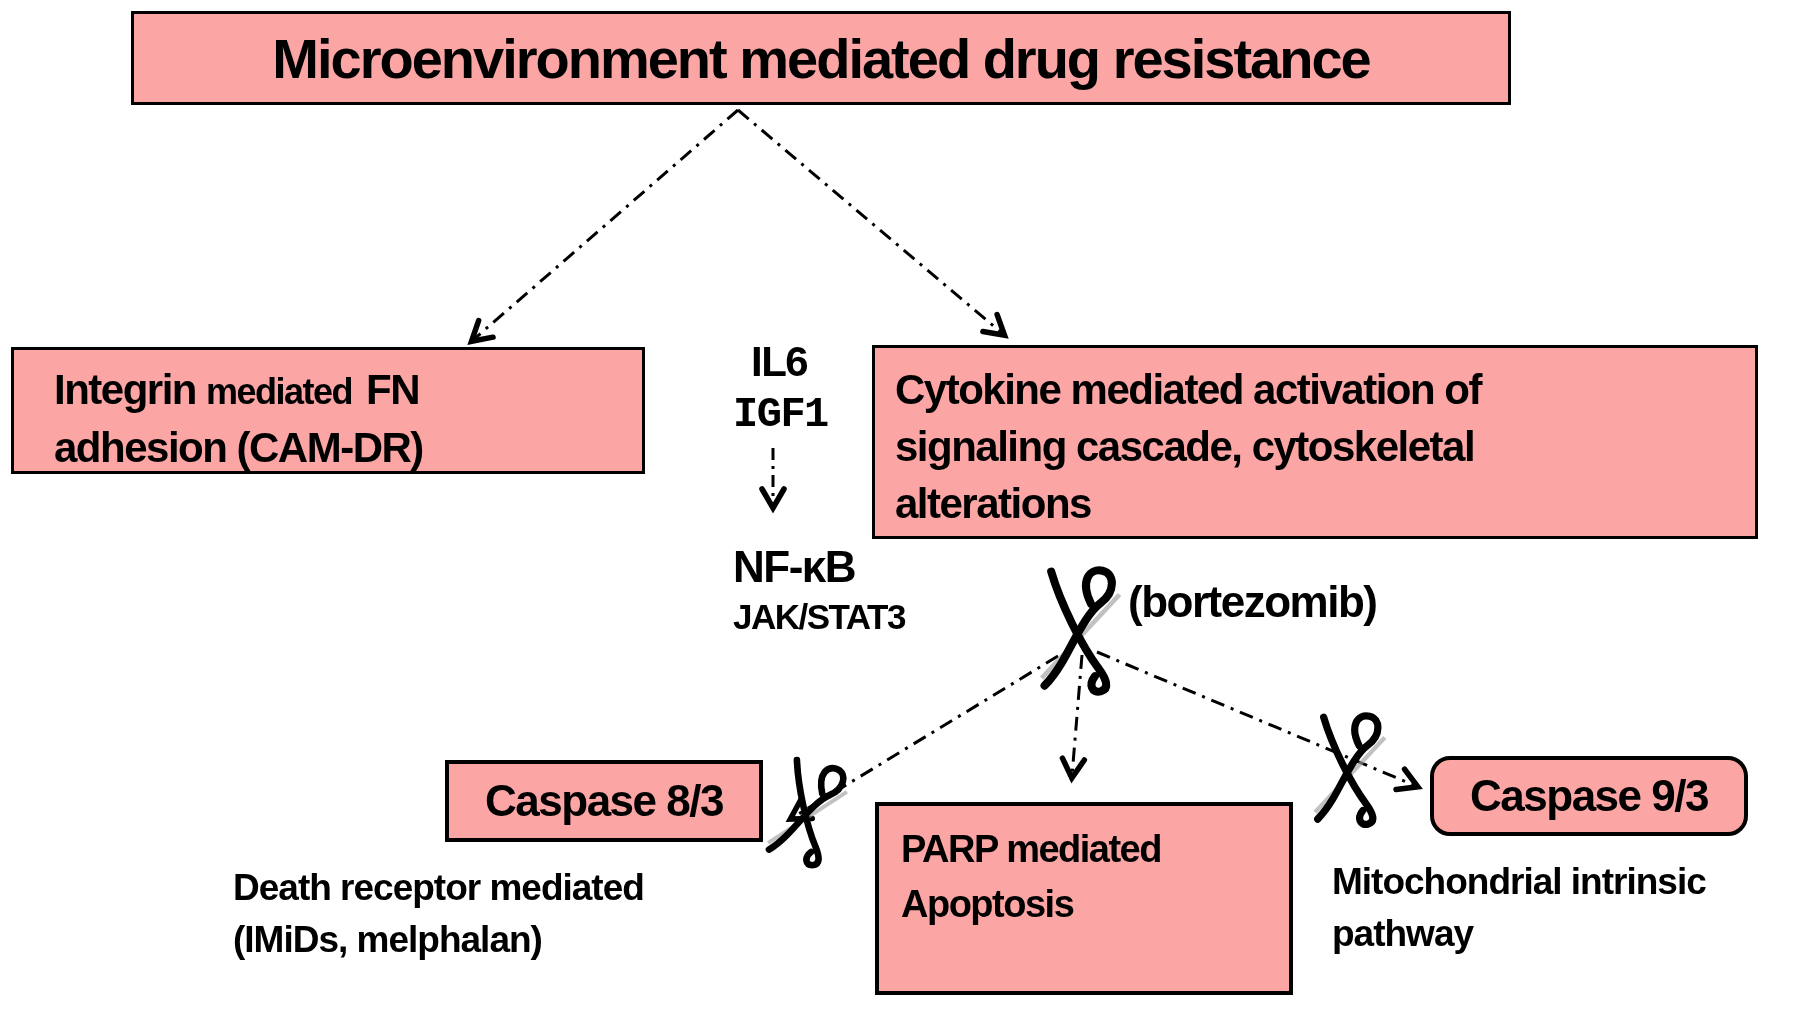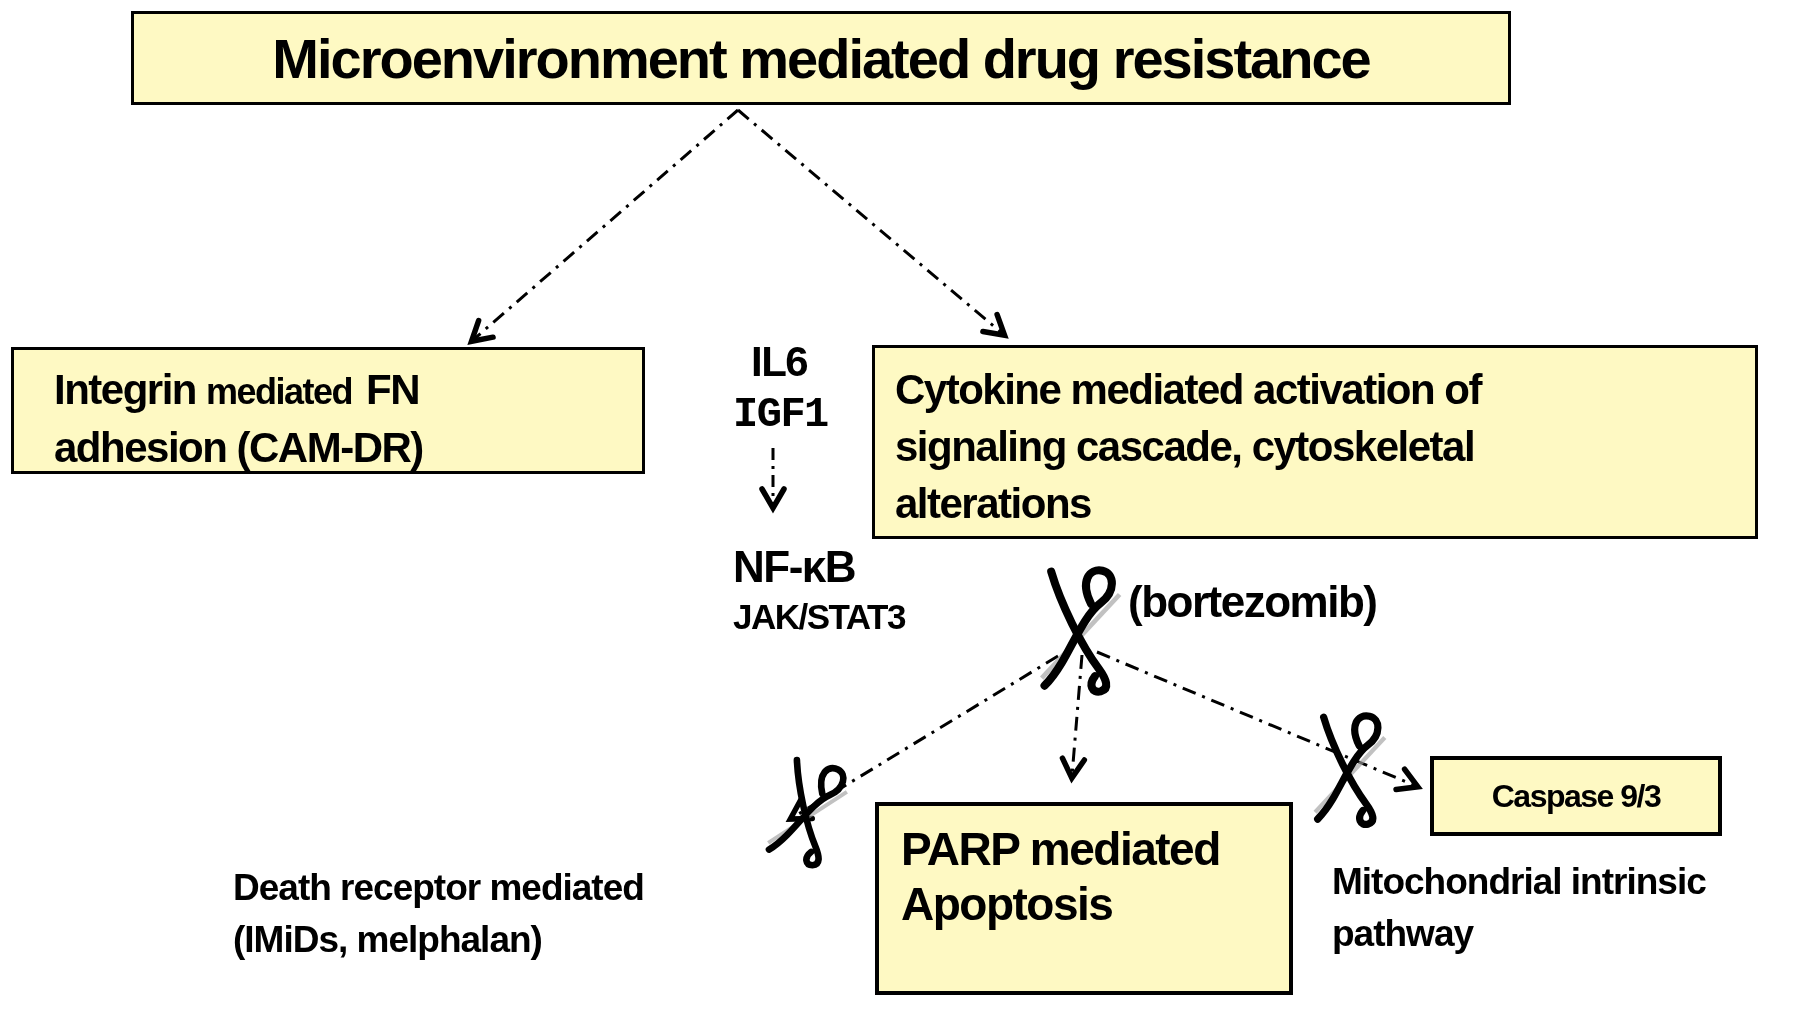--- a/index.html
+++ b/index.html
@@ -1,37 +1,37 @@
 <!DOCTYPE html>
 <html><head>
 <meta charset="utf-8">
 <style>
   html,body{margin:0;padding:0;background:#ffffff;}
   .stage{
     position:relative;width:1795px;height:1011px;background:#ffffff;overflow:hidden;
     font-family:"Liberation Sans",sans-serif;font-weight:bold;color:#000;
   }
   .stage svg.wires{position:absolute;left:0;top:0;z-index:1;}
-  .node{position:absolute;z-index:2;box-sizing:border-box;background:#fef9c3;}
+  .node{position:absolute;z-index:2;box-sizing:border-box;background:#fca5a5;}
   .label{position:absolute;z-index:2;white-space:nowrap;letter-spacing:-1.5px;line-height:1.12;}
   .box{border:3px solid #000;}
   .thickbox{border:4px solid #000;}
 
   .title-box{left:131px;top:11px;width:1380px;height:94px;display:flex;align-items:center;justify-content:center;}
   .title-box .txt{font-size:56px;letter-spacing:-2px;white-space:nowrap;}
 
   .integrin-box{left:11px;top:347px;width:634px;height:127px;padding:12px 10px 0 40px;font-size:42px;line-height:56px;letter-spacing:-1.5px;white-space:nowrap;}
   .integrin-box .mid{font-size:36px;margin:0 14px 0 10px;}
 
   .cytokine-box{left:872px;top:345px;width:886px;height:194px;padding:13px 10px 0 20px;font-size:42px;line-height:57px;letter-spacing:-1.5px;white-space:nowrap;}
 
   .caspase83-box{left:445px;top:760px;width:318px;height:82px;display:flex;align-items:center;justify-content:center;font-size:44px;letter-spacing:-1.5px;}
-  .caspase93-box{left:1430px;top:756px;width:292px;height:80px;display:flex;align-items:center;justify-content:center;font-size:32px;letter-spacing:-1.5px;}
+  .caspase93-box{left:1430px;top:756px;width:318px;height:80px;display:flex;align-items:center;justify-content:center;font-size:44px;letter-spacing:-1.5px;border-radius:20px;}
 
-  .parp-box{left:875px;top:802px;width:418px;height:193px;padding:16px 10px 0 22px;font-size:46px;line-height:55px;letter-spacing:-1.5px;white-space:nowrap;}
+  .parp-box{left:875px;top:802px;width:418px;height:193px;padding:16px 10px 0 22px;font-size:38px;line-height:55px;letter-spacing:-1.5px;white-space:nowrap;}
 
   .il6{left:735px;top:338px;font-size:42px;margin-left:16px;}
   .igf1{left:733px;top:392px;font-size:42px;font-family:Liberation Mono, monospace;}
   .nfkb{left:733px;top:542px;font-size:44px;}
   .jakstat{left:733px;top:597px;font-size:35px;}
   .bortezomib{left:1128px;top:577px;font-size:44px;}
 
   .death-note{left:233px;top:862px;font-size:37px;line-height:52px;letter-spacing:-1px;}
   .mito-note{left:1332px;top:856px;font-size:37px;line-height:52px;letter-spacing:-1px;}
 </style>
@@ -88,20 +88,23 @@
   </div>
 
   <div class="label il6">IL6</div>
   <div class="label igf1">IGF1</div>
 
   <div class="label nfkb">NF-κB</div>
   <div class="label jakstat">JAK/STAT3</div>
 
   <div class="label bortezomib">(bortezomib)</div>
 
+  <div class="node thickbox caspase83-box">
+    <span>Caspase 8/3</span>
+  </div>
 
   <div class="node thickbox parp-box">
     <div>PARP mediated</div>
     <div>Apoptosis</div>
   </div>
 
   <div class="node thickbox caspase93-box">
     <span>Caspase 9/3</span>
   </div>
 

